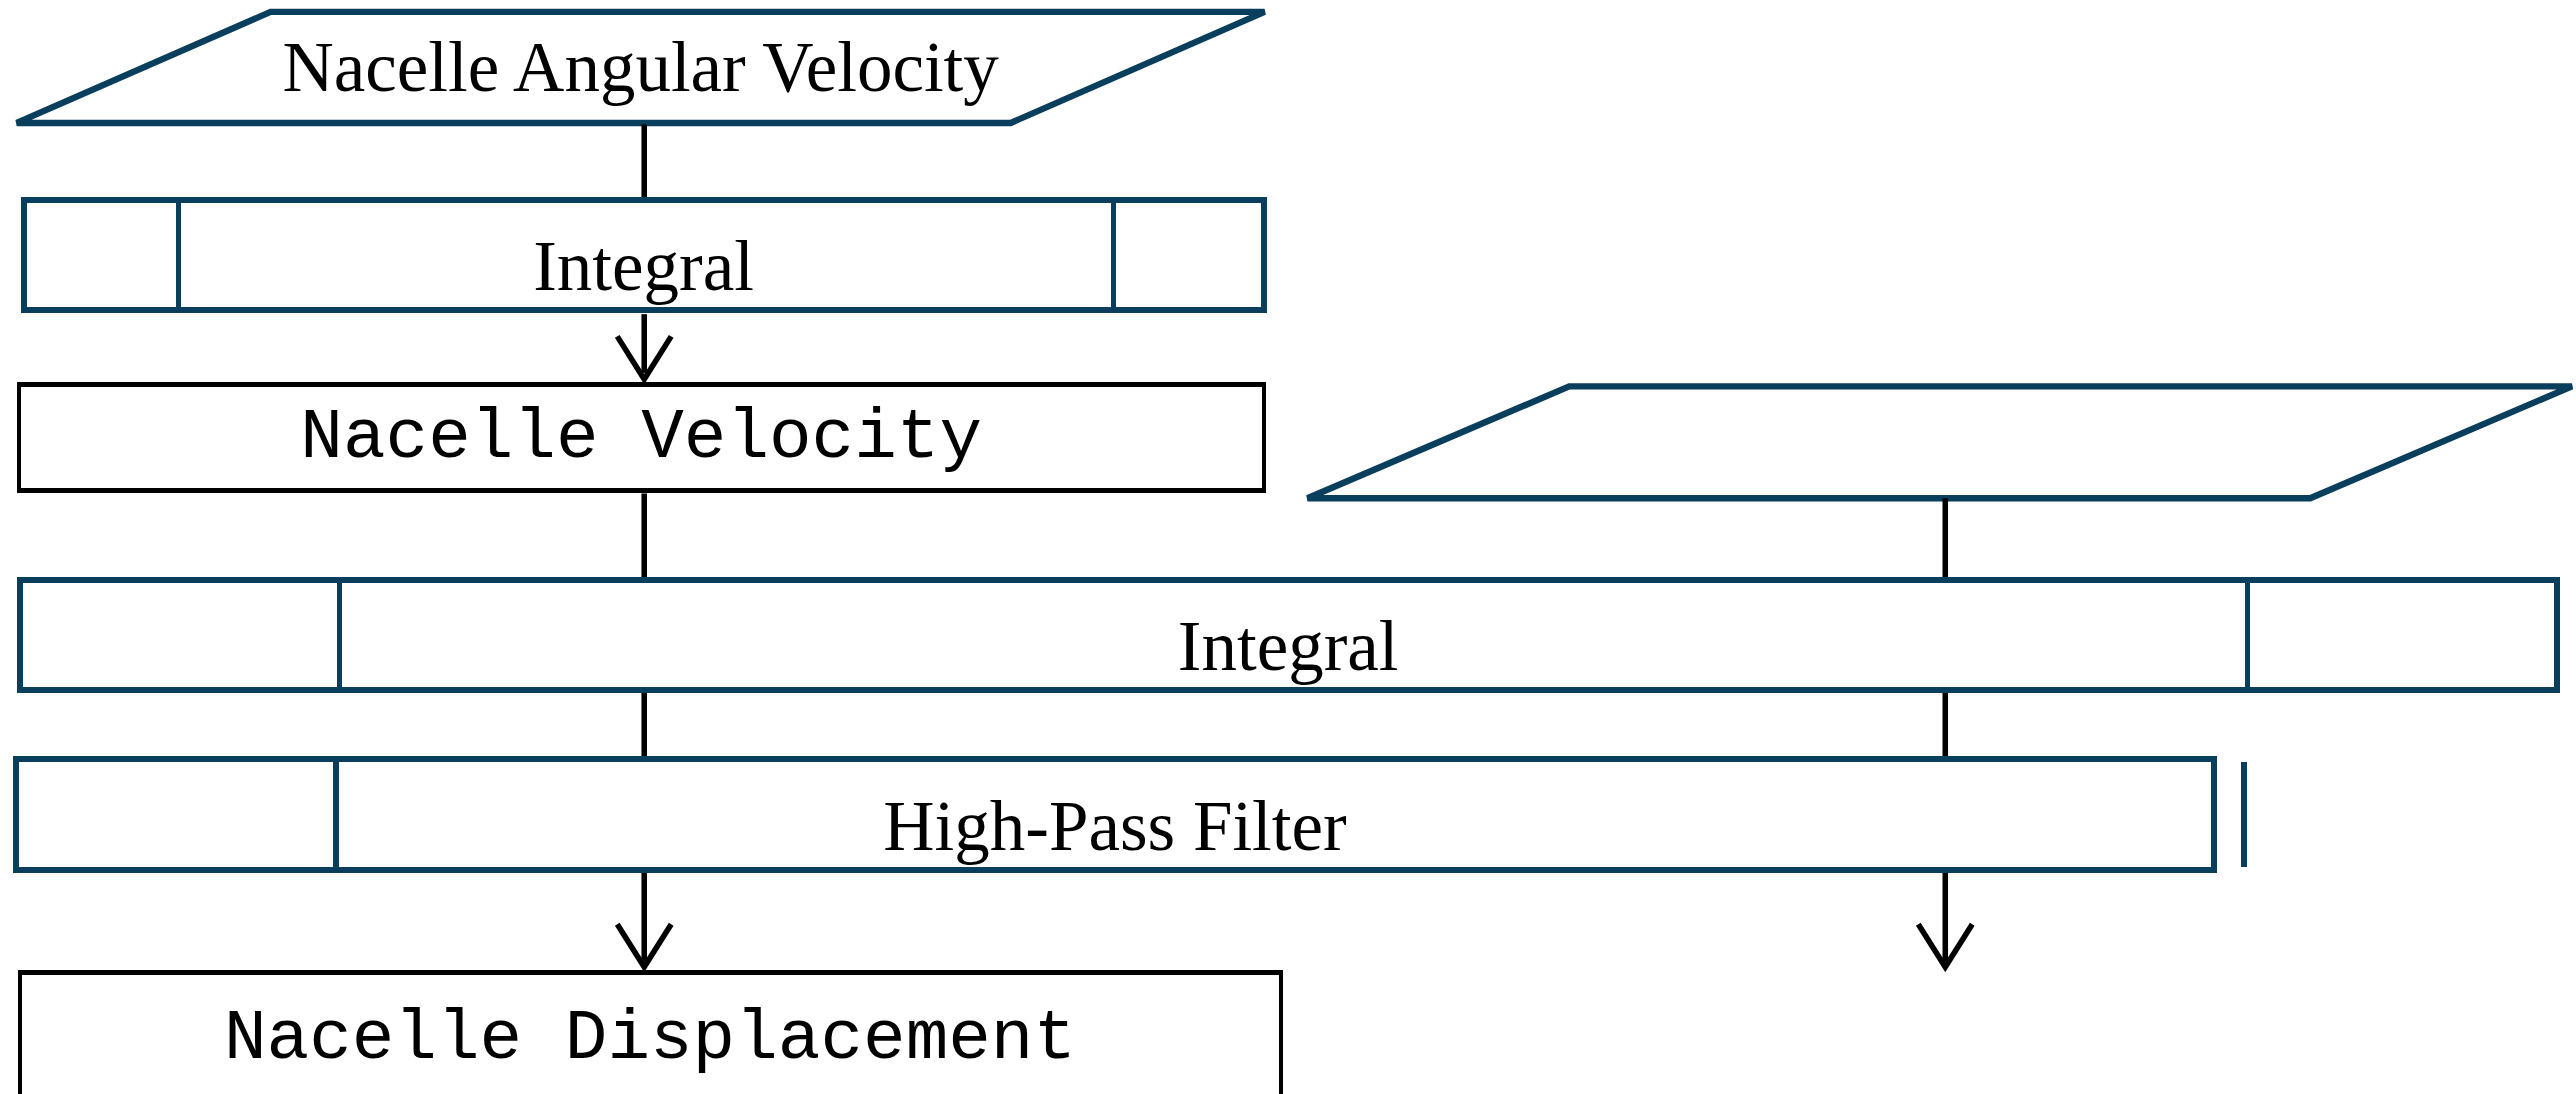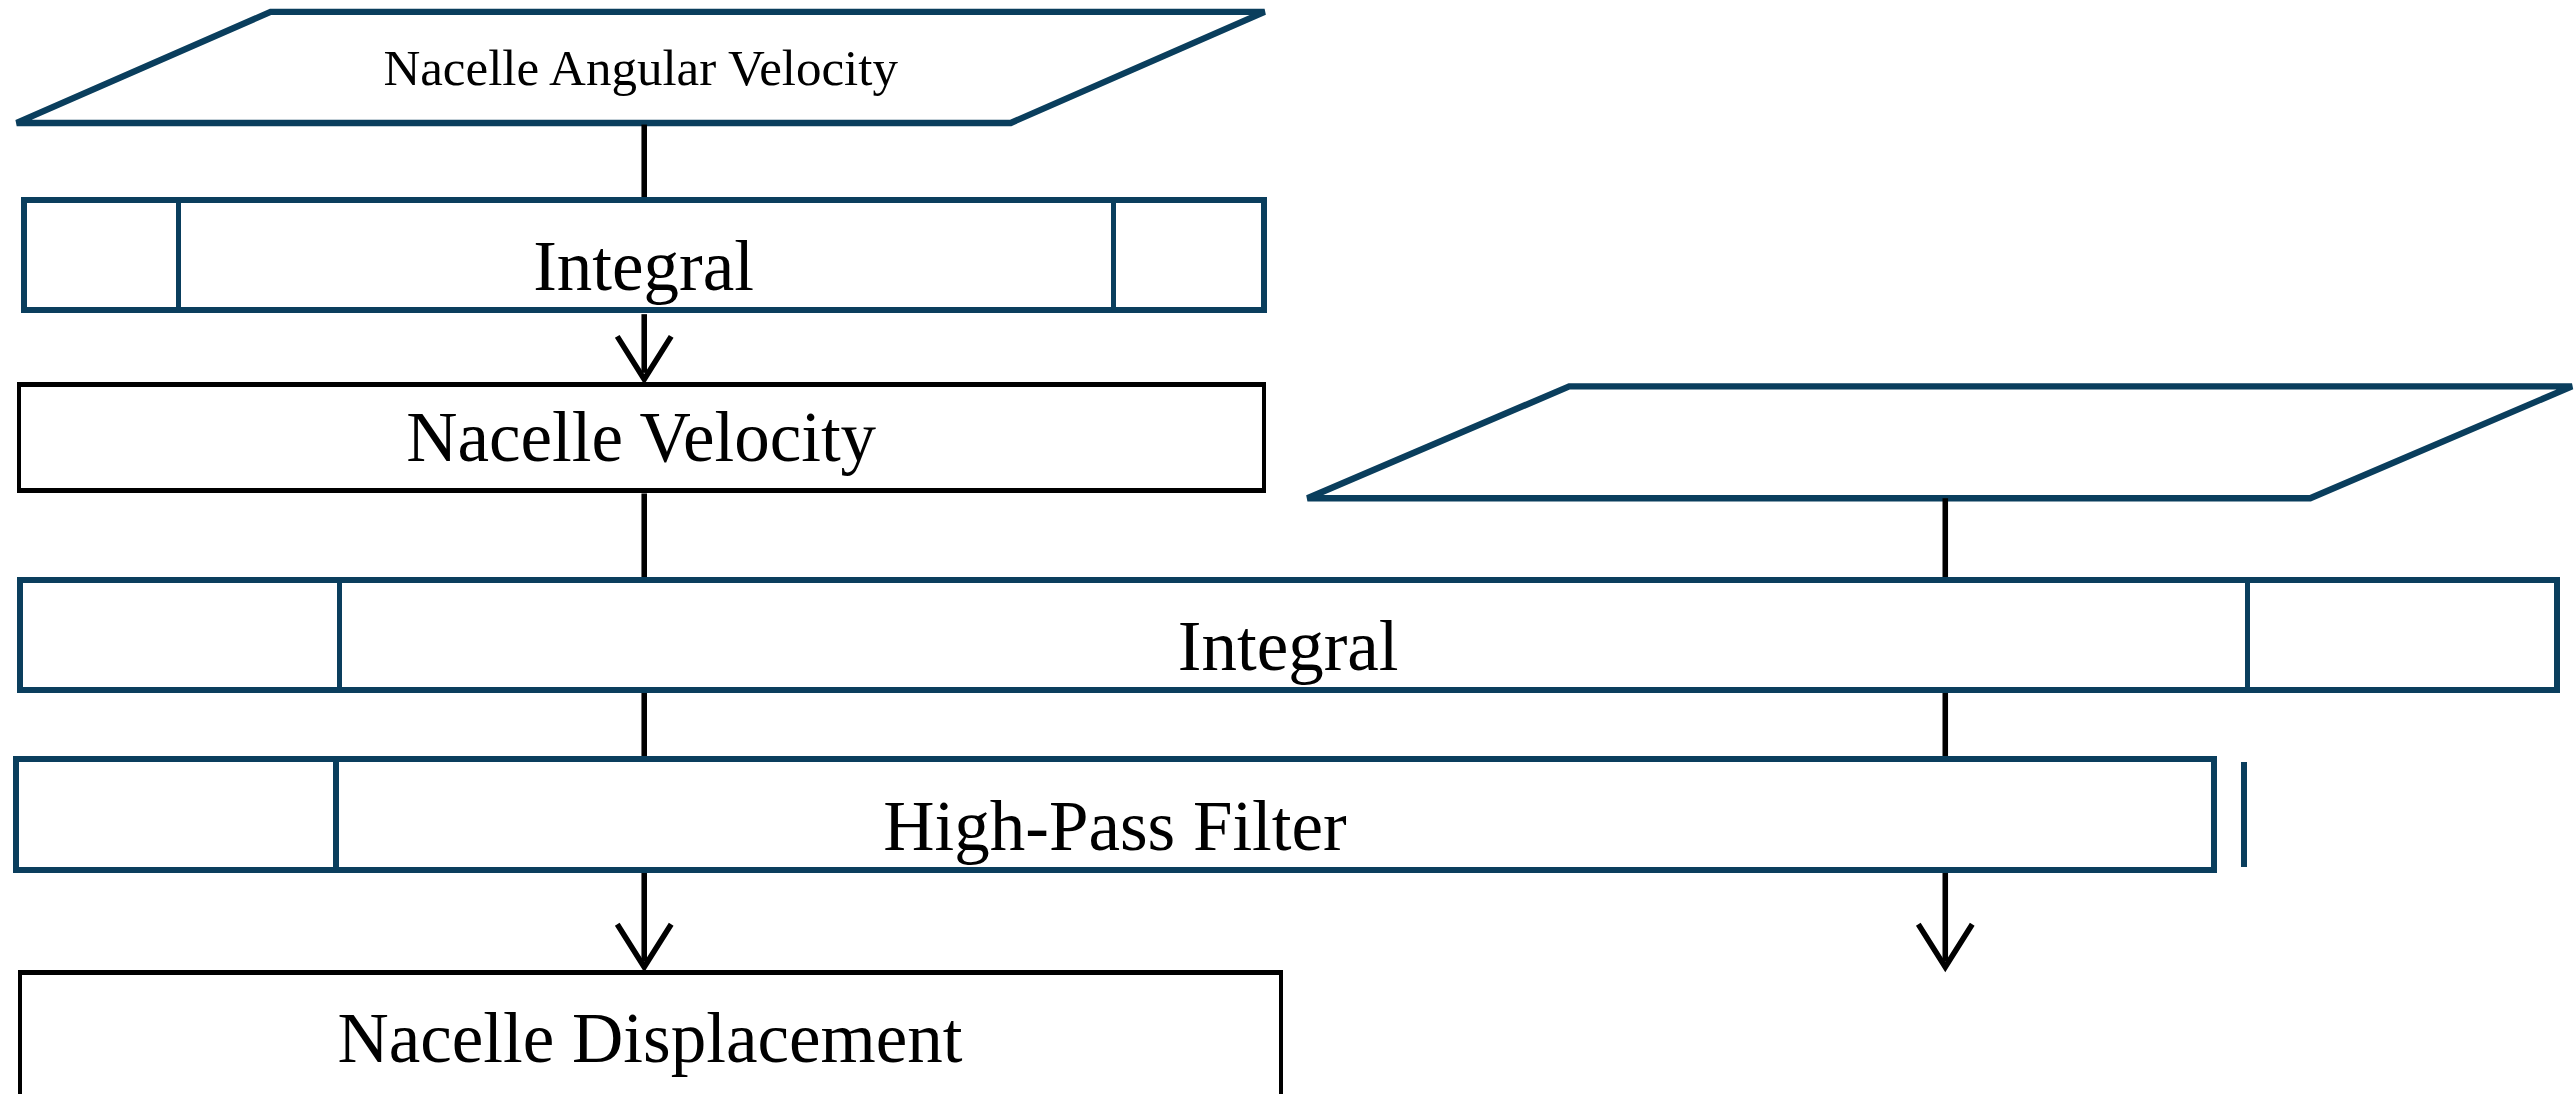--- a/index.html
+++ b/index.html
@@ -21,30 +21,30 @@
   .shape-parallelogram{ fill:#ffffff; stroke:var(--navy); stroke-width:8; }
   .edge-line{ stroke:var(--black); stroke-width:7; }
   .arrow-head{ fill:none; stroke:var(--black); stroke-width:7; }
 
   .rect-box, .predef-box{
     position:absolute; z-index:2;
     background:#ffffff;
     display:flex; align-items:center; justify-content:center;
     font-size:71px; color:var(--text); white-space:nowrap;
   }
-  .rect-box{ border:solid var(--black); border-width:5.6px 4px; }
+  .rect-box{ border:solid var(--black); border-width:5.6px 4px;font-family:Liberation Mono, monospace; }
   .predef-box{ border:6.3px solid var(--navy);align-items:flex-end; }
   .vdiv{
     position:absolute; top:0; bottom:0; width:5.6px;
     background:var(--navy);
   }
   .float-label{
     position:absolute; z-index:3;
     display:flex; align-items:center; justify-content:center;
-    font-size:51px; color:var(--text); white-space:nowrap;
+    font-size:71px; color:var(--text); white-space:nowrap;
   }
 </style>
 </head>
 <body>
 
 <div class="canvas">
 
   <svg class="layer" width="2576" height="1094" viewBox="0 0 3247 1379">
 
     <polygon class="shape-parallelogram" points="341,15 1594,15 1274,155 21,155"></polygon>

